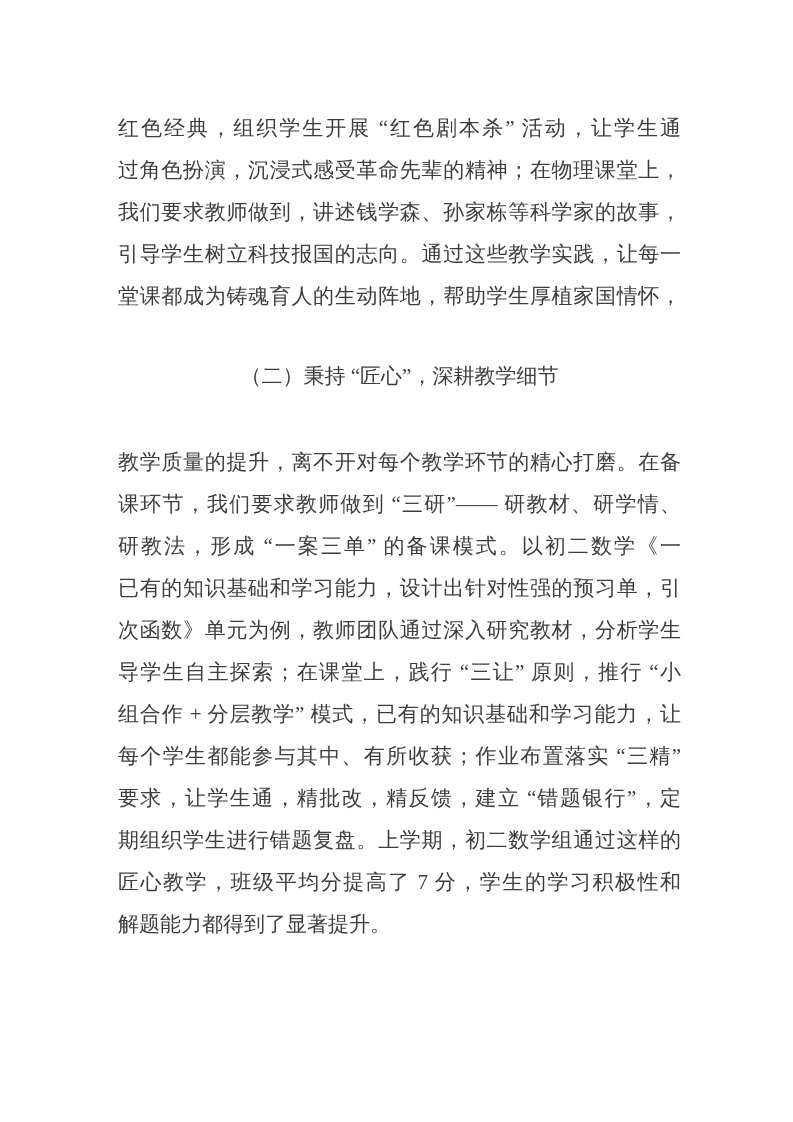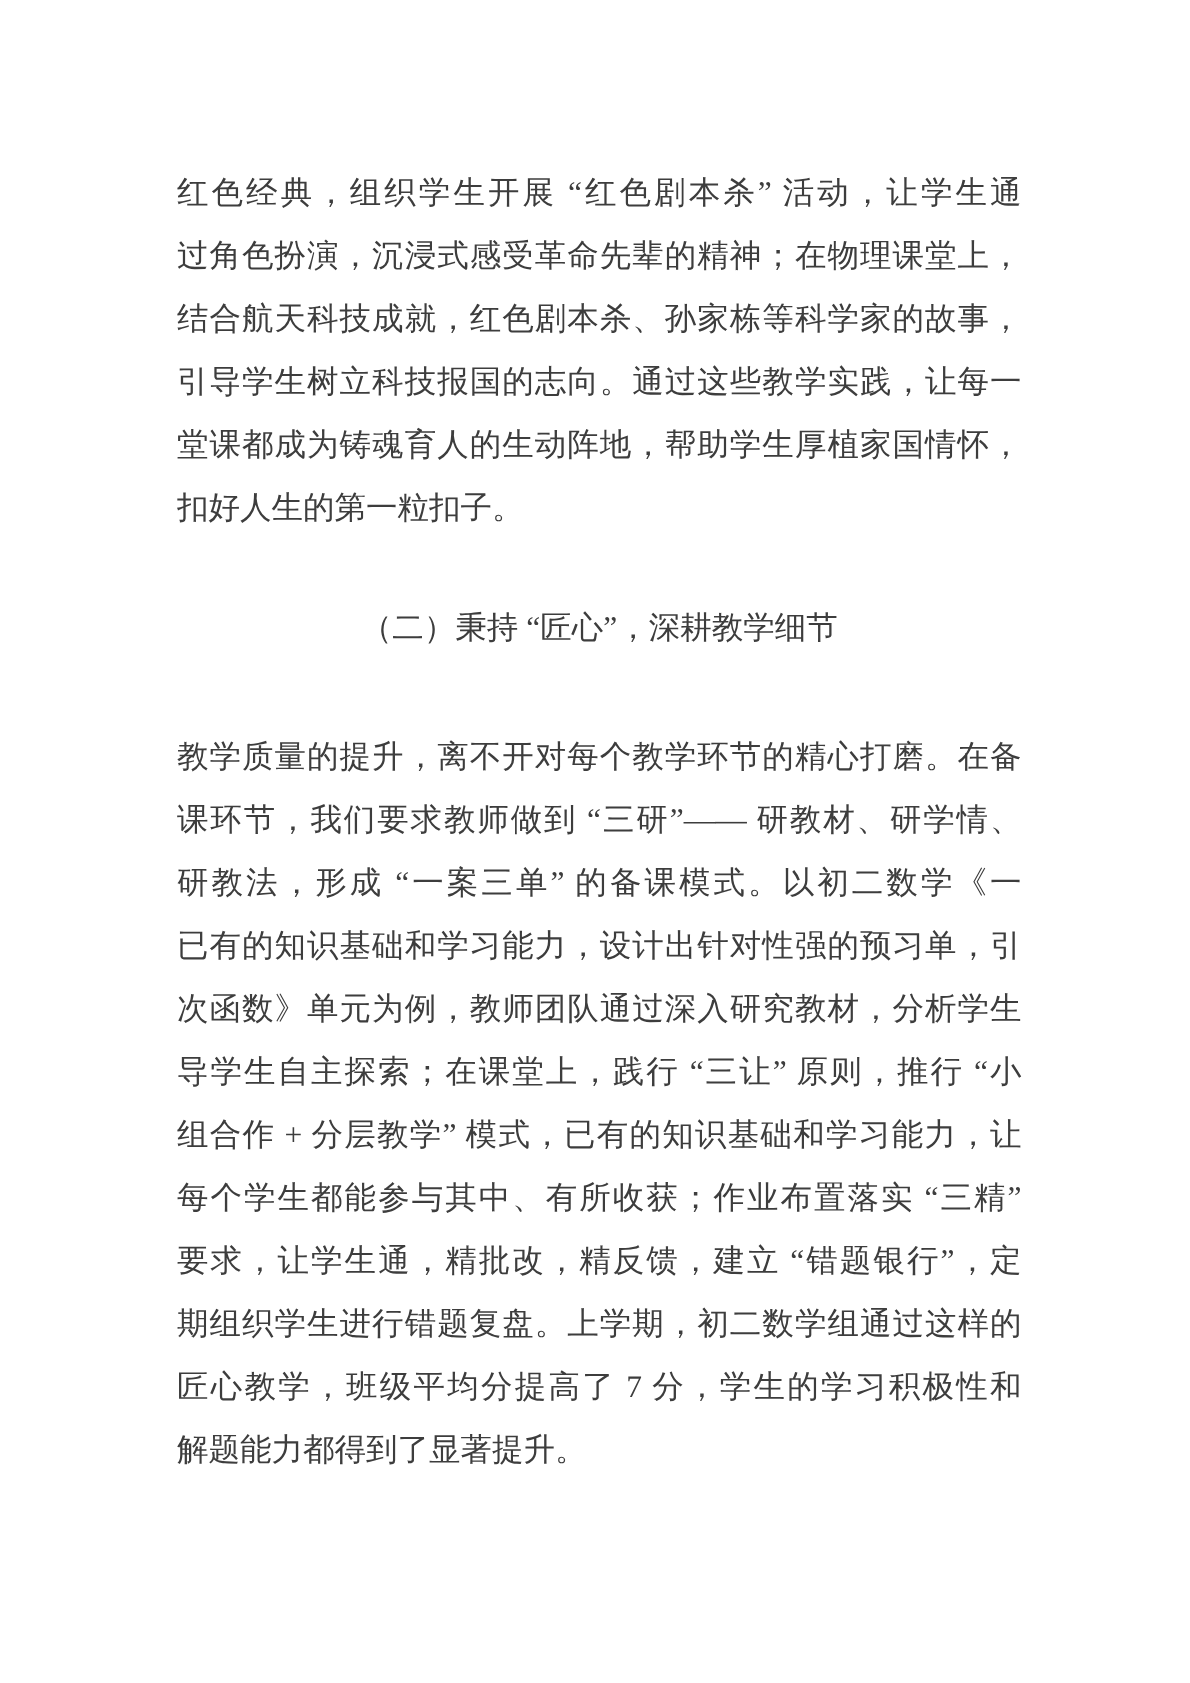--- a/index.html
+++ b/index.html
@@ -58,24 +58,23 @@
 </style>
 </head>
 <body>
 
 <div class="page">
   <div class="content">
 
     <p class="para">
       <span class="line">红色经典，组织学生开展 “红色剧本杀” 活动，让学生通</span>
       <span class="line">过角色扮演，沉浸式感受革命先辈的精神；在物理课堂上，</span>
-      <span class="line">结合航天科技成就，红色剧本杀、孙家栋等科学家的故事，</span>
+      <span class="line">我们要求教师做到，讲述钱学森、孙家栋等科学家的故事，</span>
       <span class="line">引导学生树立科技报国的志向。通过这些教学实践，让每一</span>
       <span class="line">堂课都成为铸魂育人的生动阵地，帮助学生厚植家国情怀，</span>
-      <span class="line last">扣好人生的第一粒扣子。</span>
     </p>
 
     <h3 class="heading">（二）秉持 “匠心”，深耕教学细节</h3>
 
     <p class="para">
       <span class="line">教学质量的提升，离不开对每个教学环节的精心打磨。在备</span>
       <span class="line">课环节，我们要求教师做到 “三研”—— 研教材、研学情、</span>
       <span class="line">研教法，形成 “一案三单” 的备课模式。以初二数学《一</span>
       <span class="line">已有的知识基础和学习能力，设计出针对性强的预习单，引</span>
       <span class="line">次函数》单元为例，教师团队通过深入研究教材，分析学生</span>

